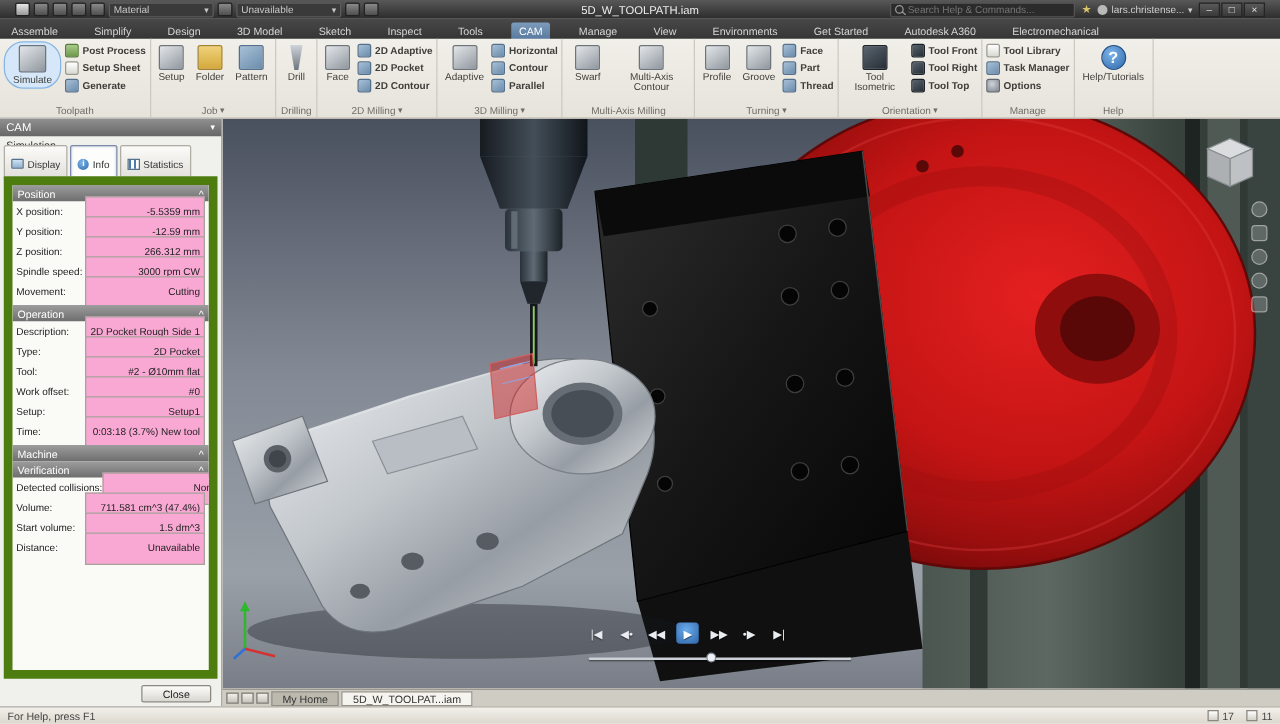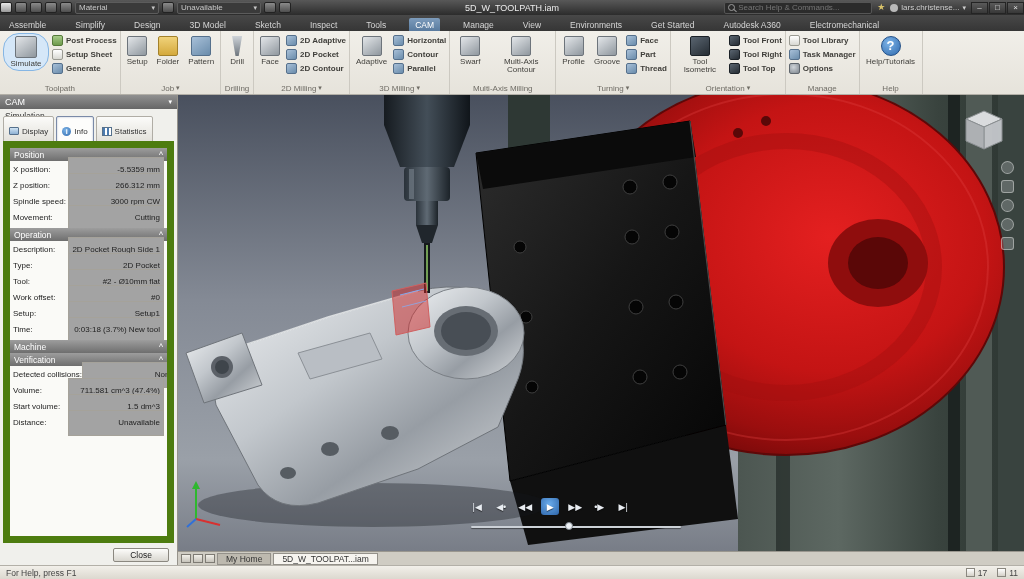--- a/index.html
+++ b/index.html
@@ -3,21 +3,21 @@
 <meta charset="utf-8">
 <style>
   * { box-sizing: border-box; margin: 0; padding: 0; }
   html,body { width:1024px; height:579px; overflow:hidden; }
   body { font-family:"Liberation Sans", sans-serif; background:#ece9e2; position:relative; }
   #app { position:absolute; inset:0; }
 
   
   .titlebar { position:absolute; top:0; left:0; right:0; height:15px;
     background:linear-gradient(#585858,#2c2c2c); display:flex; align-items:center;
-    padding:0 0; gap:3px; color:#d8d8d8; }
+    padding:0 12px; gap:3px; color:#d8d8d8; }
   .tb-ico { width:12px; height:11px; background:linear-gradient(#8a8a8a,#4f4f4f);
     border:1px solid #222; border-radius:2px; flex:none; }
   .tb-ico.logo { background:linear-gradient(#e8e8e8,#9a9a9a); }
   .tb-combo { height:12px; min-width:84px; background:#3a3a3a; border:1px solid #5c5c5c;
     color:#c8c8c8; font-size:8px; display:flex; align-items:center; justify-content:space-between;
     padding:0 3px; gap:4px; border-radius:2px; }
   .tb-title { position:absolute; left:50%; transform:translateX(-50%); font-size:9px; color:#ececec; white-space:nowrap; }
   .tb-right { margin-left:auto; display:flex; align-items:center; gap:5px; }
   .search-box { width:148px; height:12px; background:#2b2b2b; border:1px solid #555;
     display:flex; align-items:center; padding:0 3px; gap:3px; border-radius:2px; }
@@ -91,21 +91,21 @@
     color:#fff; font-size:7px; display:flex; align-items:center; justify-content:center; font-weight:bold; }
   .ic-stats { width:10px; height:9px; background:repeating-linear-gradient(90deg,#4c7bb0 0 2px,#fff 2px 4px); border:1px solid #55708c; }
   .sections { flex:1; margin:1px 3px 2px 3px; background:#fafaf7; border:7px solid #4d7c0f;
     display:flex; flex-direction:column; overflow:hidden; }
   .sechead { height:13px; flex:none; background:linear-gradient(#9d9d9d,#6e6e6e); color:#fff;
     font-size:8.5px; display:flex; align-items:center; justify-content:space-between;
     padding:0 4px; cursor:pointer; }
   .secrows { padding:1px 3px 3px 3px; display:flex; flex-direction:column; gap:1px; }
   .prow { height:15px; display:flex; align-items:center; justify-content:space-between; }
   .plabel { font-size:8px; color:#222; white-space:nowrap; }
-  .pvalue { width:96px; height:26px; flex:none; background:#a3a3a3; border:1px solid #a5a29a;
+  .pvalue { width:96px; height:26px; flex:none; background:#f9a8d4; border:1px solid #a5a29a;
     font-size:8px; color:#222; display:flex; align-items:center; justify-content:flex-end;
     padding:0 3px; white-space:nowrap; overflow:hidden; }
   .panel-spacer { flex:1; }
   .close-row { height:20px; flex:none; display:flex; align-items:center; justify-content:flex-end;
     padding:0 8px; }
   .close-btn { width:56px; height:14px; background:linear-gradient(#fcfcfa,#d9d7d0);
     border:1px solid #8b8880; border-radius:2px; font-size:8.5px; color:#222;
     display:flex; align-items:center; justify-content:center; cursor:pointer; }
 
   
@@ -456,20 +456,24 @@
     <div class="sections">
 
       <div class="sechead">
         <span>Position</span>
         <span>^</span>
       </div>
       <div class="secrows">
         <div class="prow">
           <span class="plabel">X position:</span>
           <span class="pvalue">-5.5359 mm</span>
+        </div>
+        <div class="prow">
+          <span class="plabel">Y position:</span>
+          <span class="pvalue">-12.59 mm</span>
         </div>
         <div class="prow">
           <span class="plabel">Z position:</span>
           <span class="pvalue">266.312 mm</span>
         </div>
         <div class="prow">
           <span class="plabel">Spindle speed:</span>
           <span class="pvalue">3000 rpm CW</span>
         </div>
         <div class="prow">

